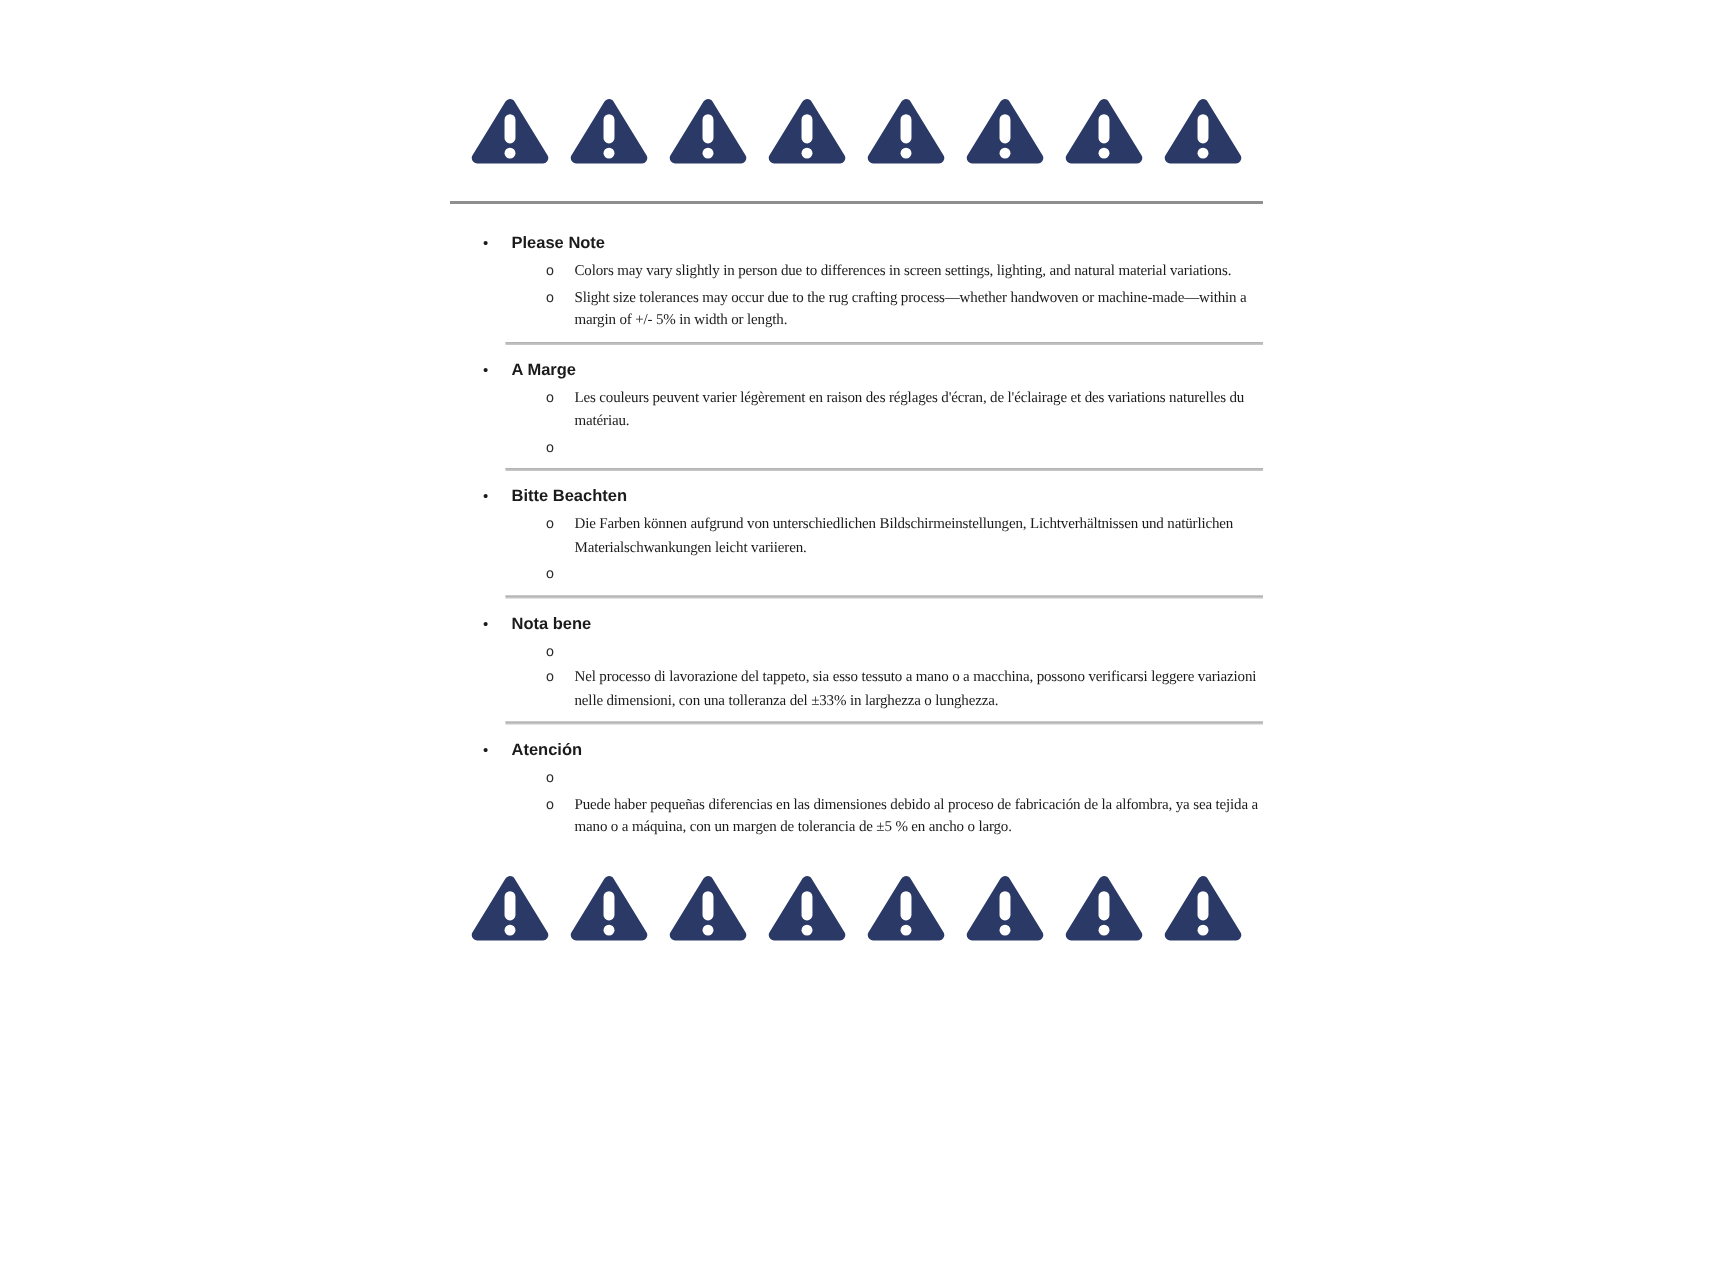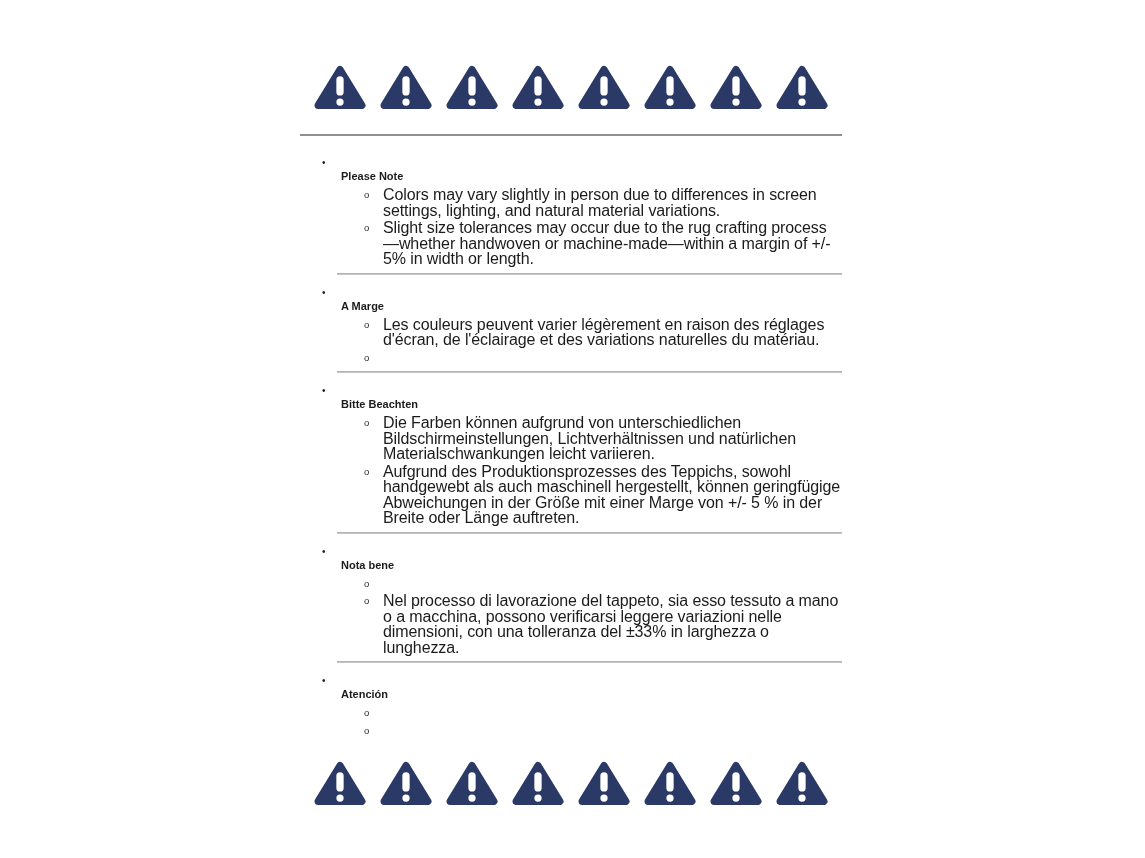--- a/index.html
+++ b/index.html
@@ -64,39 +64,39 @@
   .b1 {
     width: 19px;
     flex: 0 0 19px;
     font-size: 10px;
     line-height: 15px;
   }
   .heading {
     font-size: 11px;
     font-weight: bold;
     line-height: 15px;
-    margin-top: 14px;
   }
   .bullet-row {
     display: flex;
     padding-left: 64px;
     margin-bottom: 2px;
   }
   .b2 {
     width: 19px;
     flex: 0 0 19px;
     font-size: 9.5px;
     line-height: 15.5px;
     color: #2a2a2a;
   }
   .bullet-text {
     width: 459px;
-    font-size: 16px;
+    font-size: 10px;
     letter-spacing: -0.1px;
     line-height: 15.5px;
+    font-family: Liberation Serif, serif;
   }
 </style>
 </head>
 <body>
 
 <div class="page">
   <div class="content">
 
     <div class="tri-row top">
   <span class="tri">
@@ -201,21 +201,20 @@
       <div class="heading-row">
         <span class="b1">•</span>
         <h3 class="heading">Bitte Beachten</h3>
       </div>
       <div class="bullet-row">
         <span class="b2">o</span>
         <p class="bullet-text">Die Farben können aufgrund von unterschiedlichen Bildschirmeinstellungen, Lichtverhältnissen und natürlichen Materialschwankungen leicht variieren.</p>
       </div>
       <div class="bullet-row">
         <span class="b2">o</span>
-        <p class="bullet-text">Aufgrund des Produktionsprozesses des Teppichs, sowohl handgewebt als auch maschinell hergestellt, können geringfügige Abweichungen in der Größe mit einer Marge von +/- 5 % in der Breite oder Länge auftreten.</p>
       </div>
       <div class="sep"></div>
     </section>
 
     <section class="section">
       <div class="heading-row">
         <span class="b1">•</span>
         <h3 class="heading">Nota bene</h3>
       </div>
       <div class="bullet-row">
@@ -231,20 +230,21 @@
     <section class="section">
       <div class="heading-row">
         <span class="b1">•</span>
         <h3 class="heading">Atención</h3>
       </div>
       <div class="bullet-row">
         <span class="b2">o</span>
       </div>
       <div class="bullet-row">
         <span class="b2">o</span>
+        <p class="bullet-text">Puede haber pequeñas diferencias en las dimensiones debido al proceso de fabricación de la alfombra, ya sea tejida a mano o a máquina, con un margen de tolerancia de ±5 % en ancho o largo.</p>
       </div>
     </section>
 
     <div class="tri-row bottom">
   <span class="tri">
     <svg viewBox="0 0 64 58" width="52" height="47" aria-hidden="true">
       <polygon points="32,7 59,51 5,51"></polygon>
       <rect x="27.5" y="15" width="9" height="24" rx="4.5"></rect>
       <circle cx="32" cy="47" r="4.5"></circle>
     </svg>

